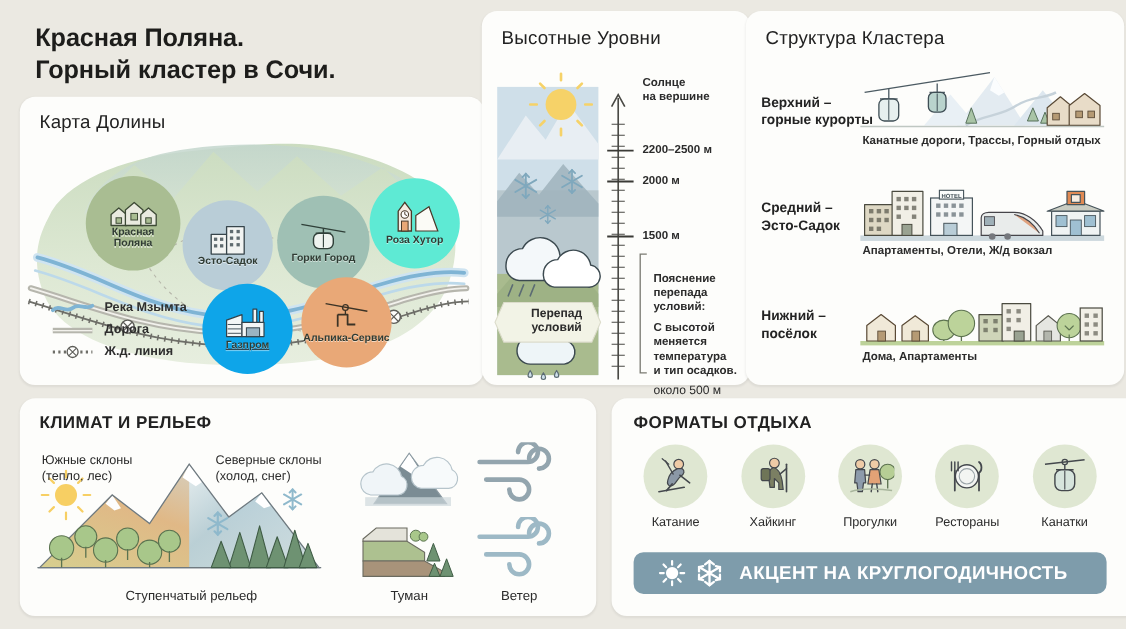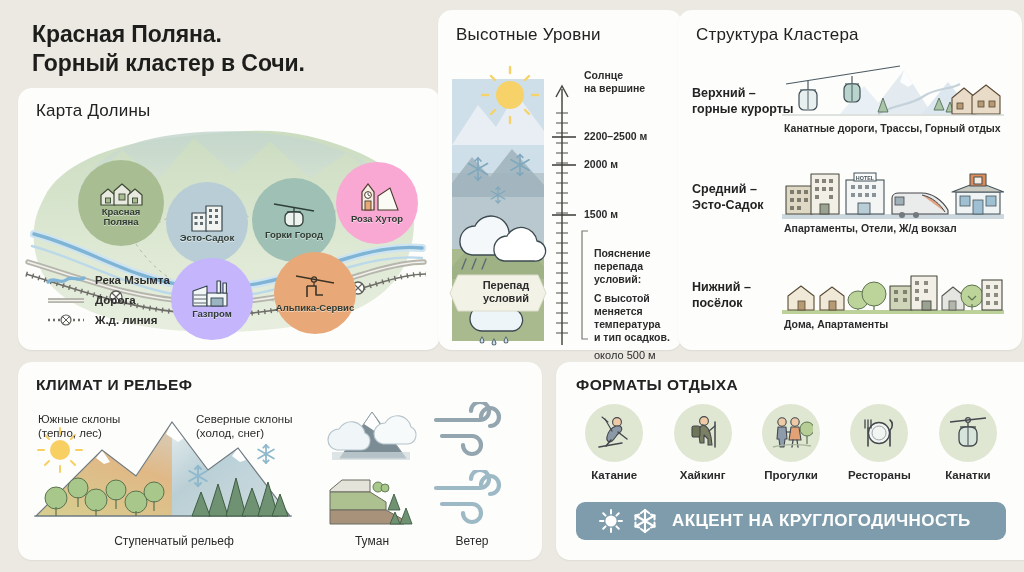--- a/index.html
+++ b/index.html
@@ -60,21 +60,21 @@
   .cl-label{position:absolute;font-size:11.5px;font-weight:400;color:#2b2b2b;line-height:1.25;}
   .cl-cap{position:absolute;font-size:12px;font-weight:400;color:#2b2b2b;text-align:center;}
 
   
   #leisure-card{left:540px;top:362px;width:470px;height:198px;margin-left:16px;}
   #leisure-card .card-title{position:absolute;left:20px;top:14px;}
   .leisure-row{position:absolute;left:14px;top:42px;width:442px;height:92px;display:flex;}
   .leisure-item{flex:1;display:flex;flex-direction:column;align-items:center;}
   .leisure-circle{width:58px;height:58px;border-radius:50%;background:#dfe7d2;
         display:flex;align-items:center;justify-content:center;}
-  .leisure-label{margin-top:7px;font-size:11.5px;font-weight:700;color:#2b2b2b;}
+  .leisure-label{margin-top:7px;font-size:11.5px;font-weight:400;color:#2b2b2b;}
 
   .banner{position:absolute;left:20px;top:140px;width:430px;height:38px;border-radius:9px;
         background:#7e9cab;display:flex;align-items:center;box-sizing:border-box;padding-left:22px;}
   .banner-text{color:#ffffff;font-size:17px;font-weight:700;letter-spacing:.4px;margin-left:14px;}
 </style>
 </head>
 <body>
 
 <div class="page">
 
@@ -179,32 +179,32 @@
         <svg class="glyph" width="44" height="30" viewBox="0 0 44 30">
           <path d="M2,4 L42,11" stroke="#2f3f38" stroke-width="1.3" fill="none"></path>
           <path d="M22,7.5 L22,12" stroke="#2f3f38" stroke-width="1.3"></path>
           <path d="M15,12 L29,12" stroke="#2f3f38" stroke-width="1.3"></path>
           <rect x="13" y="12" width="18" height="14" rx="5" fill="#eef3ef" stroke="#2f3f38" stroke-width="1.3"></rect>
           <path d="M22,13 L22,25" stroke="#2f3f38" stroke-width="1"></path>
         </svg>
         <div class="node-label">Горки Город</div>
       </div>
 
-      <div class="node" style="left:318px;top:40px;width:82px;height:82px;background:#f9a8d4;">
+      <div class="node" style="left:318px;top:40px;width:82px;height:82px;background:#5eead4;">
         <svg class="glyph" width="46" height="32" viewBox="0 0 46 32">
           <path d="M24,28 L24,14 L36,6 L44,28 Z" fill="#fbfbf6" stroke="#4a3a2a" stroke-width="1.1"></path>
           <path d="M8,28 L8,10 L14,2 L20,10 L20,28 Z" fill="#f5ece2" stroke="#4a3a2a" stroke-width="1.2"></path>
           <circle cx="14" cy="13" r="3.4" fill="#fff" stroke="#4a3a2a" stroke-width="1"></circle>
           <path d="M14,13 L14,10.6 M14,13 L16,14" stroke="#4a3a2a" stroke-width=".9"></path>
           <rect x="11" y="19" width="6" height="9" fill="#e9a877" stroke="#4a3a2a" stroke-width=".9"></rect>
         </svg>
         <div class="node-label">Роза Хутор</div>
       </div>
 
-      <div class="node" style="left:153px;top:136px;width:82px;height:82px;background:#c4b5fd;">
+      <div class="node" style="left:166px;top:136px;width:82px;height:82px;background:#0ea5e9;text-decoration:underline;">
         <svg class="glyph" width="46" height="30" viewBox="0 0 46 30">
           <g fill="#f3f6f6" stroke="#32424b" stroke-width="1.1" stroke-linejoin="round">
             <path d="M4,27 L4,12 L18,7 L18,27 Z"></path>
             <path d="M18,27 L18,14 L38,14 L38,27 Z"></path>
             <rect x="28" y="2" width="3.4" height="12"></rect>
               <rect x="34" y="4" width="3.4" height="10"></rect>
           </g>
           <g stroke="#32424b" stroke-width=".8">
               <path d="M5,16 H17 M5,20 H17 M5,24 H17"></path>
             </g>

